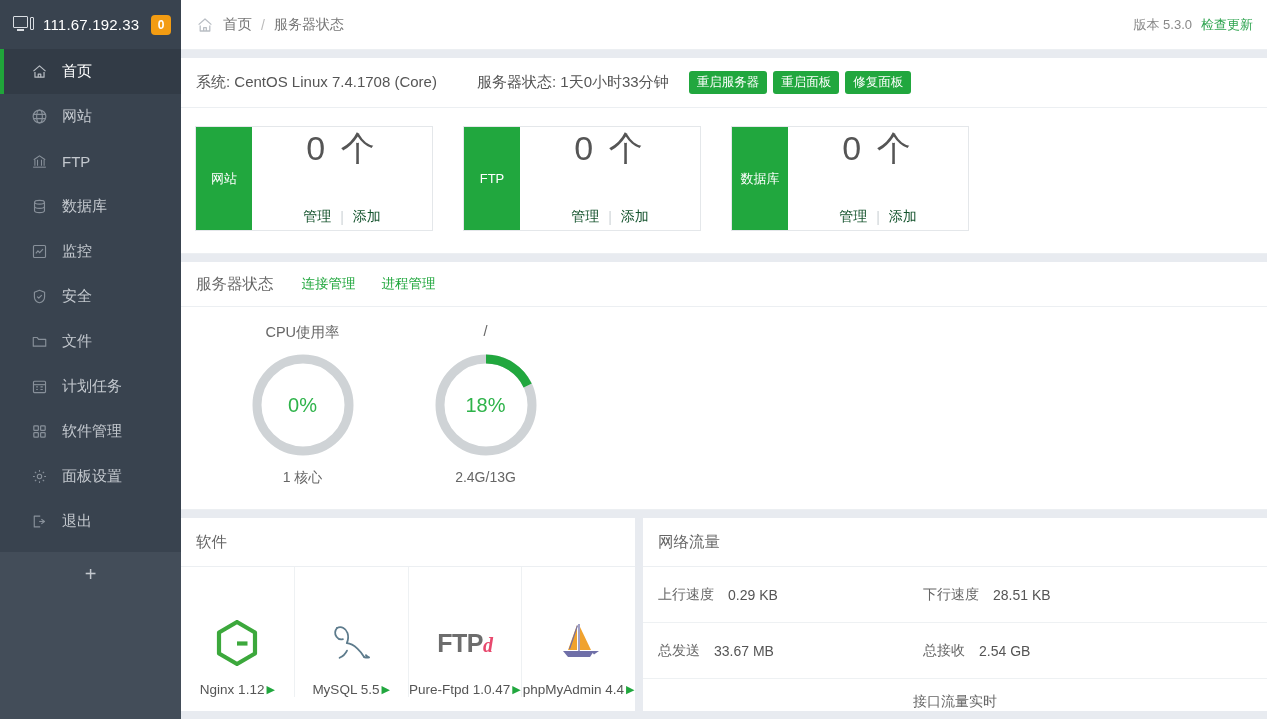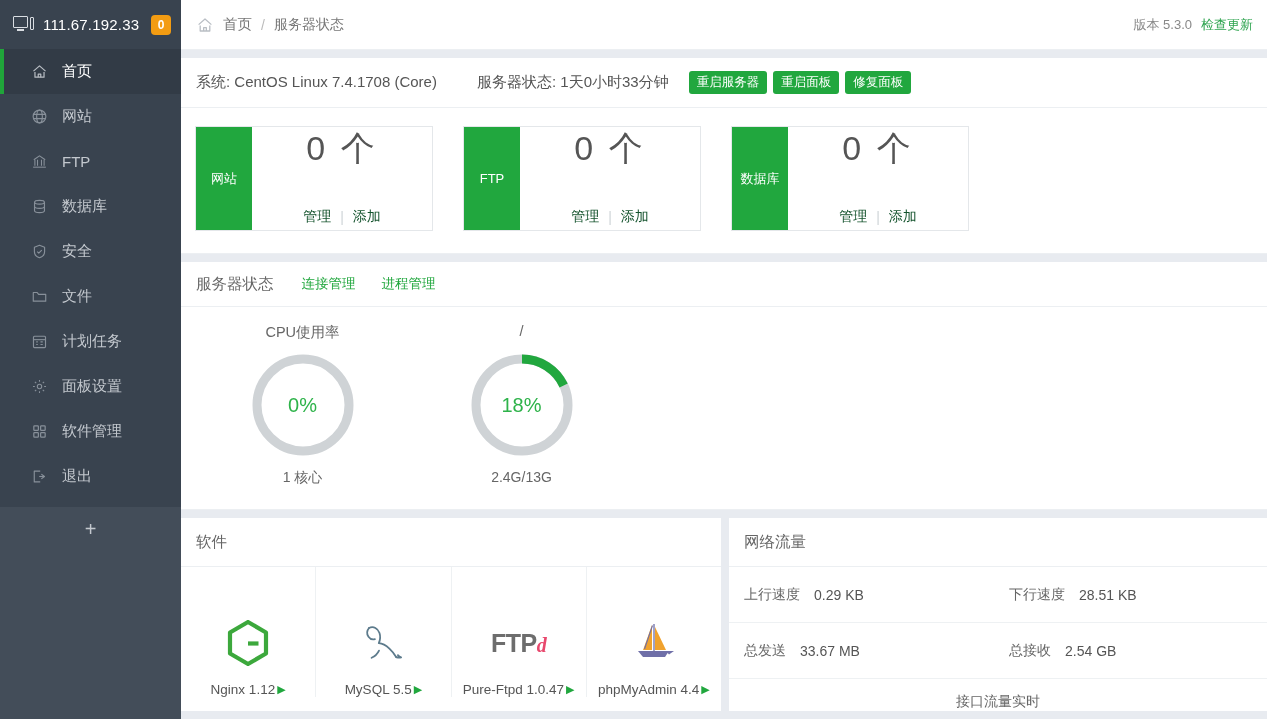--- a/index.html
+++ b/index.html
@@ -183,42 +183,41 @@
     border-bottom: 1px solid #eceff2;
   }
   .status-title { font-size: 15.5px; color: #666; }
   .status-links { display: flex; gap: 26px; margin-left: 28px; }
   .status-links a { color: #21a73e; font-size: 13.5px; text-decoration: none; cursor: pointer; }
 
   .gauges {
     display: flex;
     padding: 16px 0 22px 0;
     border-bottom: 1px solid #eceff2;
-    gap: 36px;
   }
   .gauge-col {
     width: 183px;
     display: flex; flex-direction: column; align-items: center;
   }
   .gauge-col.g1 { margin-left: 30px; }
   .gauge-col.g2 { margin-left: 0px; }
   .gauge-col.g3 { margin-left: 0px; }
   .gauge-title { font-size: 14.5px; color: #666; height: 20px; }
   .ring { position: relative; width: 104px; height: 104px; margin-top: 10px; }
   .ring svg { display: block; transform: rotate(-90deg); }
   .ring-center {
     position: absolute; inset: 0;
     display: flex; flex-direction: column; align-items: center; justify-content: center;
   }
   .ring-pct { font-size: 20px; color: #2eb34a; font-weight: 300; }
   .rocket { color: #9fd8ab; font-size: 15px; line-height: 1; margin-bottom: 2px; height: 16px; }
   .gauge-sub { font-size: 14px; color: #666; margin-top: 12px; }
 
   .bottom-row { display: flex; margin-top: 8px; gap: 8px; }
-  .sw-panel { width: 540px; background: #fff; }
+  .sw-panel { width: 454px; background: #fff; }
   .net-panel { flex: 1; background: #fff; }
   .sec-head {
     height: 49px;
     display: flex; align-items: center;
     padding-left: 15px;
     border-bottom: 1px solid #eceff2;
     font-size: 15.5px; color: #666;
   }
   .sw-grid { display: flex; }
   .sw-cell {
@@ -315,20 +314,29 @@
         <span class="nico">
           <svg width="17" height="17" viewBox="0 0 24 24" fill="none" stroke="#9aa2ab" stroke-width="1.6">
               <ellipse cx="12" cy="6" rx="7" ry="2.7"></ellipse>
               <path d="M5 6v12c0 1.5 3.1 2.7 7 2.7s7-1.2 7-2.7V6"></path>
               <path d="M5 12c0 1.5 3.1 2.7 7 2.7s7-1.2 7-2.7"></path>
             </svg>
         </span>
         <span class="nav-label">数据库</span>
       </div>
 
+      <div class="nav-item">
+        <span class="nico">
+          <svg width="17" height="17" viewBox="0 0 24 24" fill="none" stroke="#9aa2ab" stroke-width="1.6">
+              <rect x="3.5" y="3.5" width="17" height="17" rx="1.5"></rect>
+              <path d="M6.8 14.5 9.8 11l2.4 2.6L17 8.6"></path>
+            </svg>
+        </span>
+        <span class="nav-label">监控</span>
+      </div>
 
       <div class="nav-item">
         <span class="nico">
           <svg width="17" height="17" viewBox="0 0 24 24" fill="none" stroke="#9aa2ab" stroke-width="1.6" stroke-linejoin="round">
               <path d="M12 3.2 4.8 6v6.2c0 4.4 3 7.4 7.2 8.6 4.2-1.2 7.2-4.2 7.2-8.6V6z"></path>
               <path d="M8.8 12.2l2.2 2.2 4.2-4.4"></path>
             </svg>
         </span>
         <span class="nav-label">安全</span>
       </div>
@@ -344,42 +352,42 @@
 
       <div class="nav-item">
         <span class="nico">
           <svg width="17" height="17" viewBox="0 0 24 24" fill="none" stroke="#9aa2ab" stroke-width="1.6">
               <rect x="3.5" y="4.6" width="17" height="16" rx="1.4"></rect>
               <path d="M3.5 9.4h17"></path>
               <path d="M7.4 12.6h2.2M13.4 12.6h3.2M7.4 16.2h2.2M13.4 16.2h3.2"></path>
             </svg>
         </span>
         <span class="nav-label">计划任务</span>
-      </div>
-
-      <div class="nav-item">
-        <span class="nico">
-          <svg width="17" height="17" viewBox="0 0 24 24" fill="none" stroke="#9aa2ab" stroke-width="1.5">
-              <circle cx="12" cy="12" r="3.1"></circle>
-              <path d="M12 2.8v2.6M12 18.6v2.6M2.8 12h2.6M18.6 12h2.6M5.5 5.5l1.9 1.9M16.6 16.6l1.9 1.9M18.5 5.5l-1.9 1.9M7.4 16.6l-1.9 1.9"></path>
-            </svg>
-        </span>
-        <span class="nav-label">面板设置</span>
       </div>
 
       <div class="nav-item">
         <span class="nico">
           <svg width="17" height="17" viewBox="0 0 24 24" fill="none" stroke="#9aa2ab" stroke-width="1.7">
               <rect x="4" y="4" width="6.4" height="6.4" rx="1"></rect>
               <rect x="13.6" y="4" width="6.4" height="6.4" rx="1"></rect>
               <rect x="4" y="13.6" width="6.4" height="6.4" rx="1"></rect>
               <rect x="13.6" y="13.6" width="6.4" height="6.4" rx="1"></rect>
             </svg>
         </span>
         <span class="nav-label">软件管理</span>
+      </div>
+
+      <div class="nav-item">
+        <span class="nico">
+          <svg width="17" height="17" viewBox="0 0 24 24" fill="none" stroke="#9aa2ab" stroke-width="1.5">
+              <circle cx="12" cy="12" r="3.1"></circle>
+              <path d="M12 2.8v2.6M12 18.6v2.6M2.8 12h2.6M18.6 12h2.6M5.5 5.5l1.9 1.9M16.6 16.6l1.9 1.9M18.5 5.5l-1.9 1.9M7.4 16.6l-1.9 1.9"></path>
+            </svg>
+        </span>
+        <span class="nav-label">面板设置</span>
       </div>
 
       <div class="nav-item">
         <span class="nico">
           <svg width="17" height="17" viewBox="0 0 24 24" fill="none" stroke="#9aa2ab" stroke-width="1.6" stroke-linejoin="round">
               <path d="M13 4.4H4.6v15.2H13"></path>
               <path d="M14.6 8.6 19 12l-4.4 3.4"></path>
               <path d="M19 12h-7.4"></path>
             </svg>
         </span>

